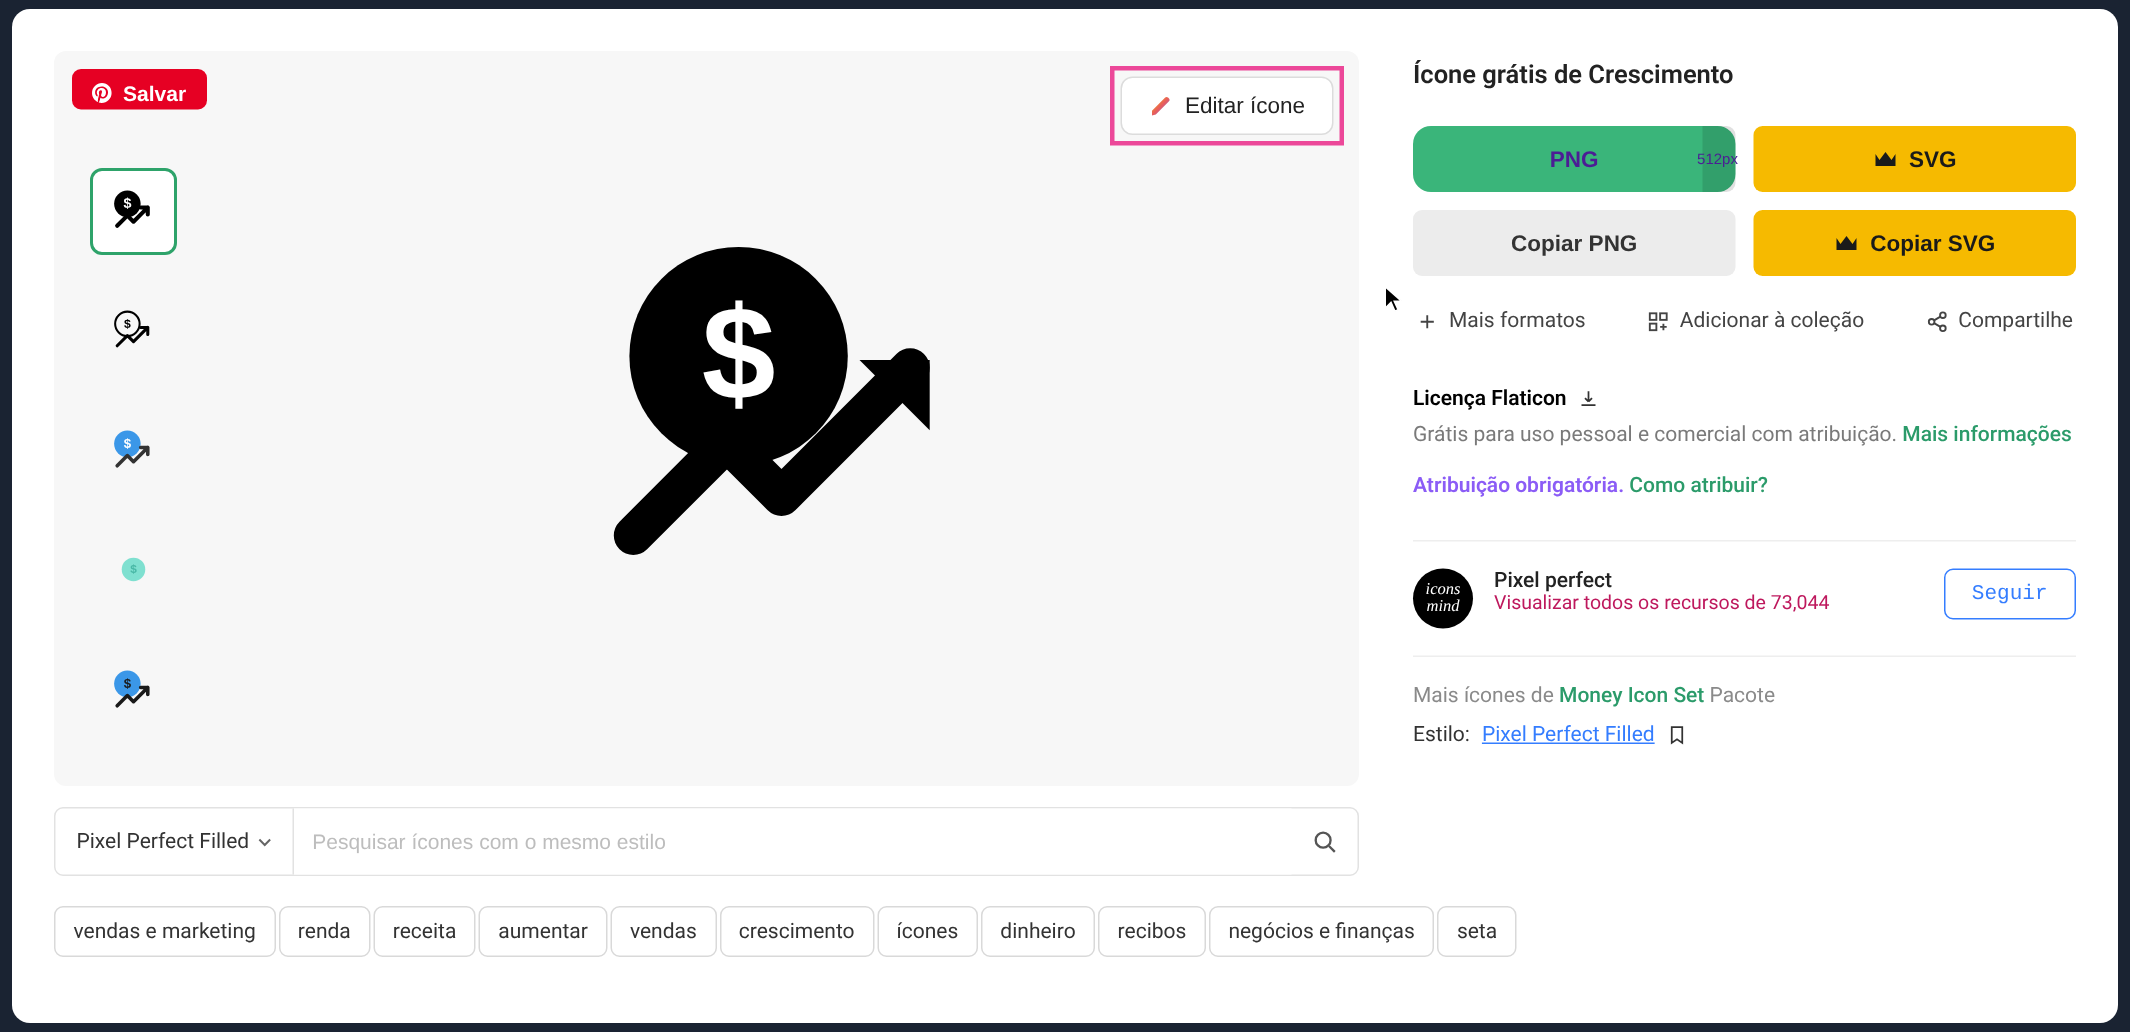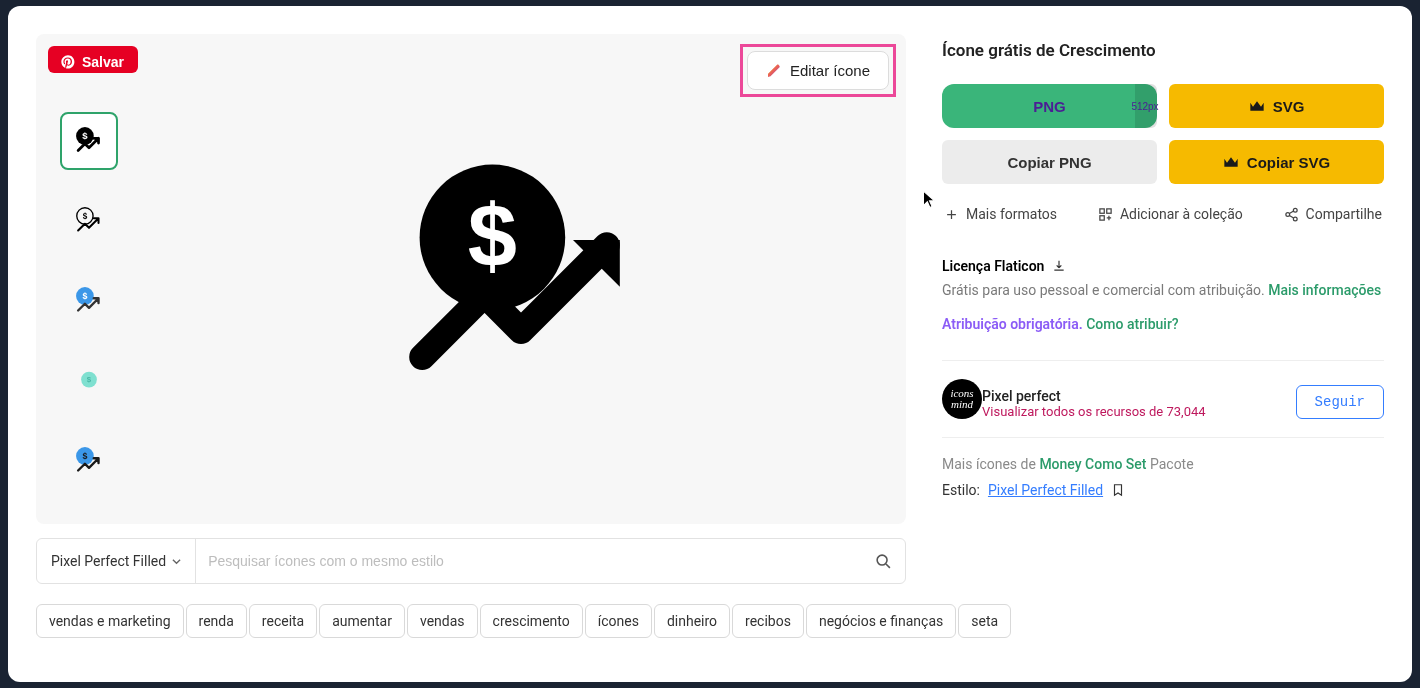--- a/index.html
+++ b/index.html
@@ -41,21 +41,21 @@
 
     .meta-line { font-size:14px; margin-bottom:10px; }
     .meta-line .lbl { color:#8b5cf6; font-weight:600; }
     .meta-line .sub { color:#7a7a7a; }
     .meta-line a { color:#2b9b6a; text-decoration:none; font-weight:500; }
     .lic-row { display:flex;align-items:center;gap:8px; margin-bottom:8px; }
     .lic-row svg{width:14px;height:14px;}
 
     .attr-row { margin-bottom:28px; }
 
-    .author { display:flex; align-items:flex-end; border-top:1px solid #eee; border-bottom:1px solid #eee; padding:18px 0 18px 0; margin-bottom:18px; }
+    .author { display:flex; align-items:flex-start; gap:14px; border-top:1px solid #eee; border-bottom:1px solid #eee; padding:18px 0 18px 0; margin-bottom:18px; }
     .avatar { width:40px;height:40px;border-radius:50%;background:#000;color:#fff;display:flex;align-items:center;justify-content:center;}
     .avatar span{font-family:Georgia,serif;font-style:italic;font-size:11px;line-height:1;text-align:center;}
     .author-meta { flex:1; font-size:14px; }
     .author-name { color:#222; font-weight:500; }
     .author-sub { color:#be185d; font-size:13px; }
     .follow-btn { border:1px solid #347dff; background:#fff; color:#347dff; border-radius:6px; padding:8px 18px; font-size:14px; font-weight:500; cursor:pointer;font-family:Liberation Mono, monospace; }
 
     .more-line { font-size:14px; color:#8a8a8a; margin-bottom:10px; }
     .more-line a { color:#2b9b6a; font-weight:500; text-decoration:none; }
     .style-line { font-size:14px; color:#333; display:flex; align-items:center; gap:8px; }
@@ -245,21 +245,21 @@
         <div class="author-meta">
           <div class="author-name">Pixel perfect</div>
           <div class="author-sub">
             <span>Visualizar todos os recursos de </span><span>73,044</span>
           </div>
         </div>
         <button class="follow-btn">Seguir</button>
       </div>
 
       <div class="more-line">
-        <span>Mais ícones de </span><a href="#">Money Como Set</a><span> Pacote</span>
+        <span>Mais ícones de </span><a href="#">Money Icon Set</a><span> Pacote</span>
       </div>
 
       <div class="style-line">
         <span>Estilo:</span>
         <a href="#">Pixel Perfect Filled</a>
         <svg width="14" height="16" viewBox="0 0 24 24" fill="none" stroke="#333" stroke-width="2">
             <path d="M6 3h12v18l-6-4-6 4z"></path>
           </svg>
       </div>
 

